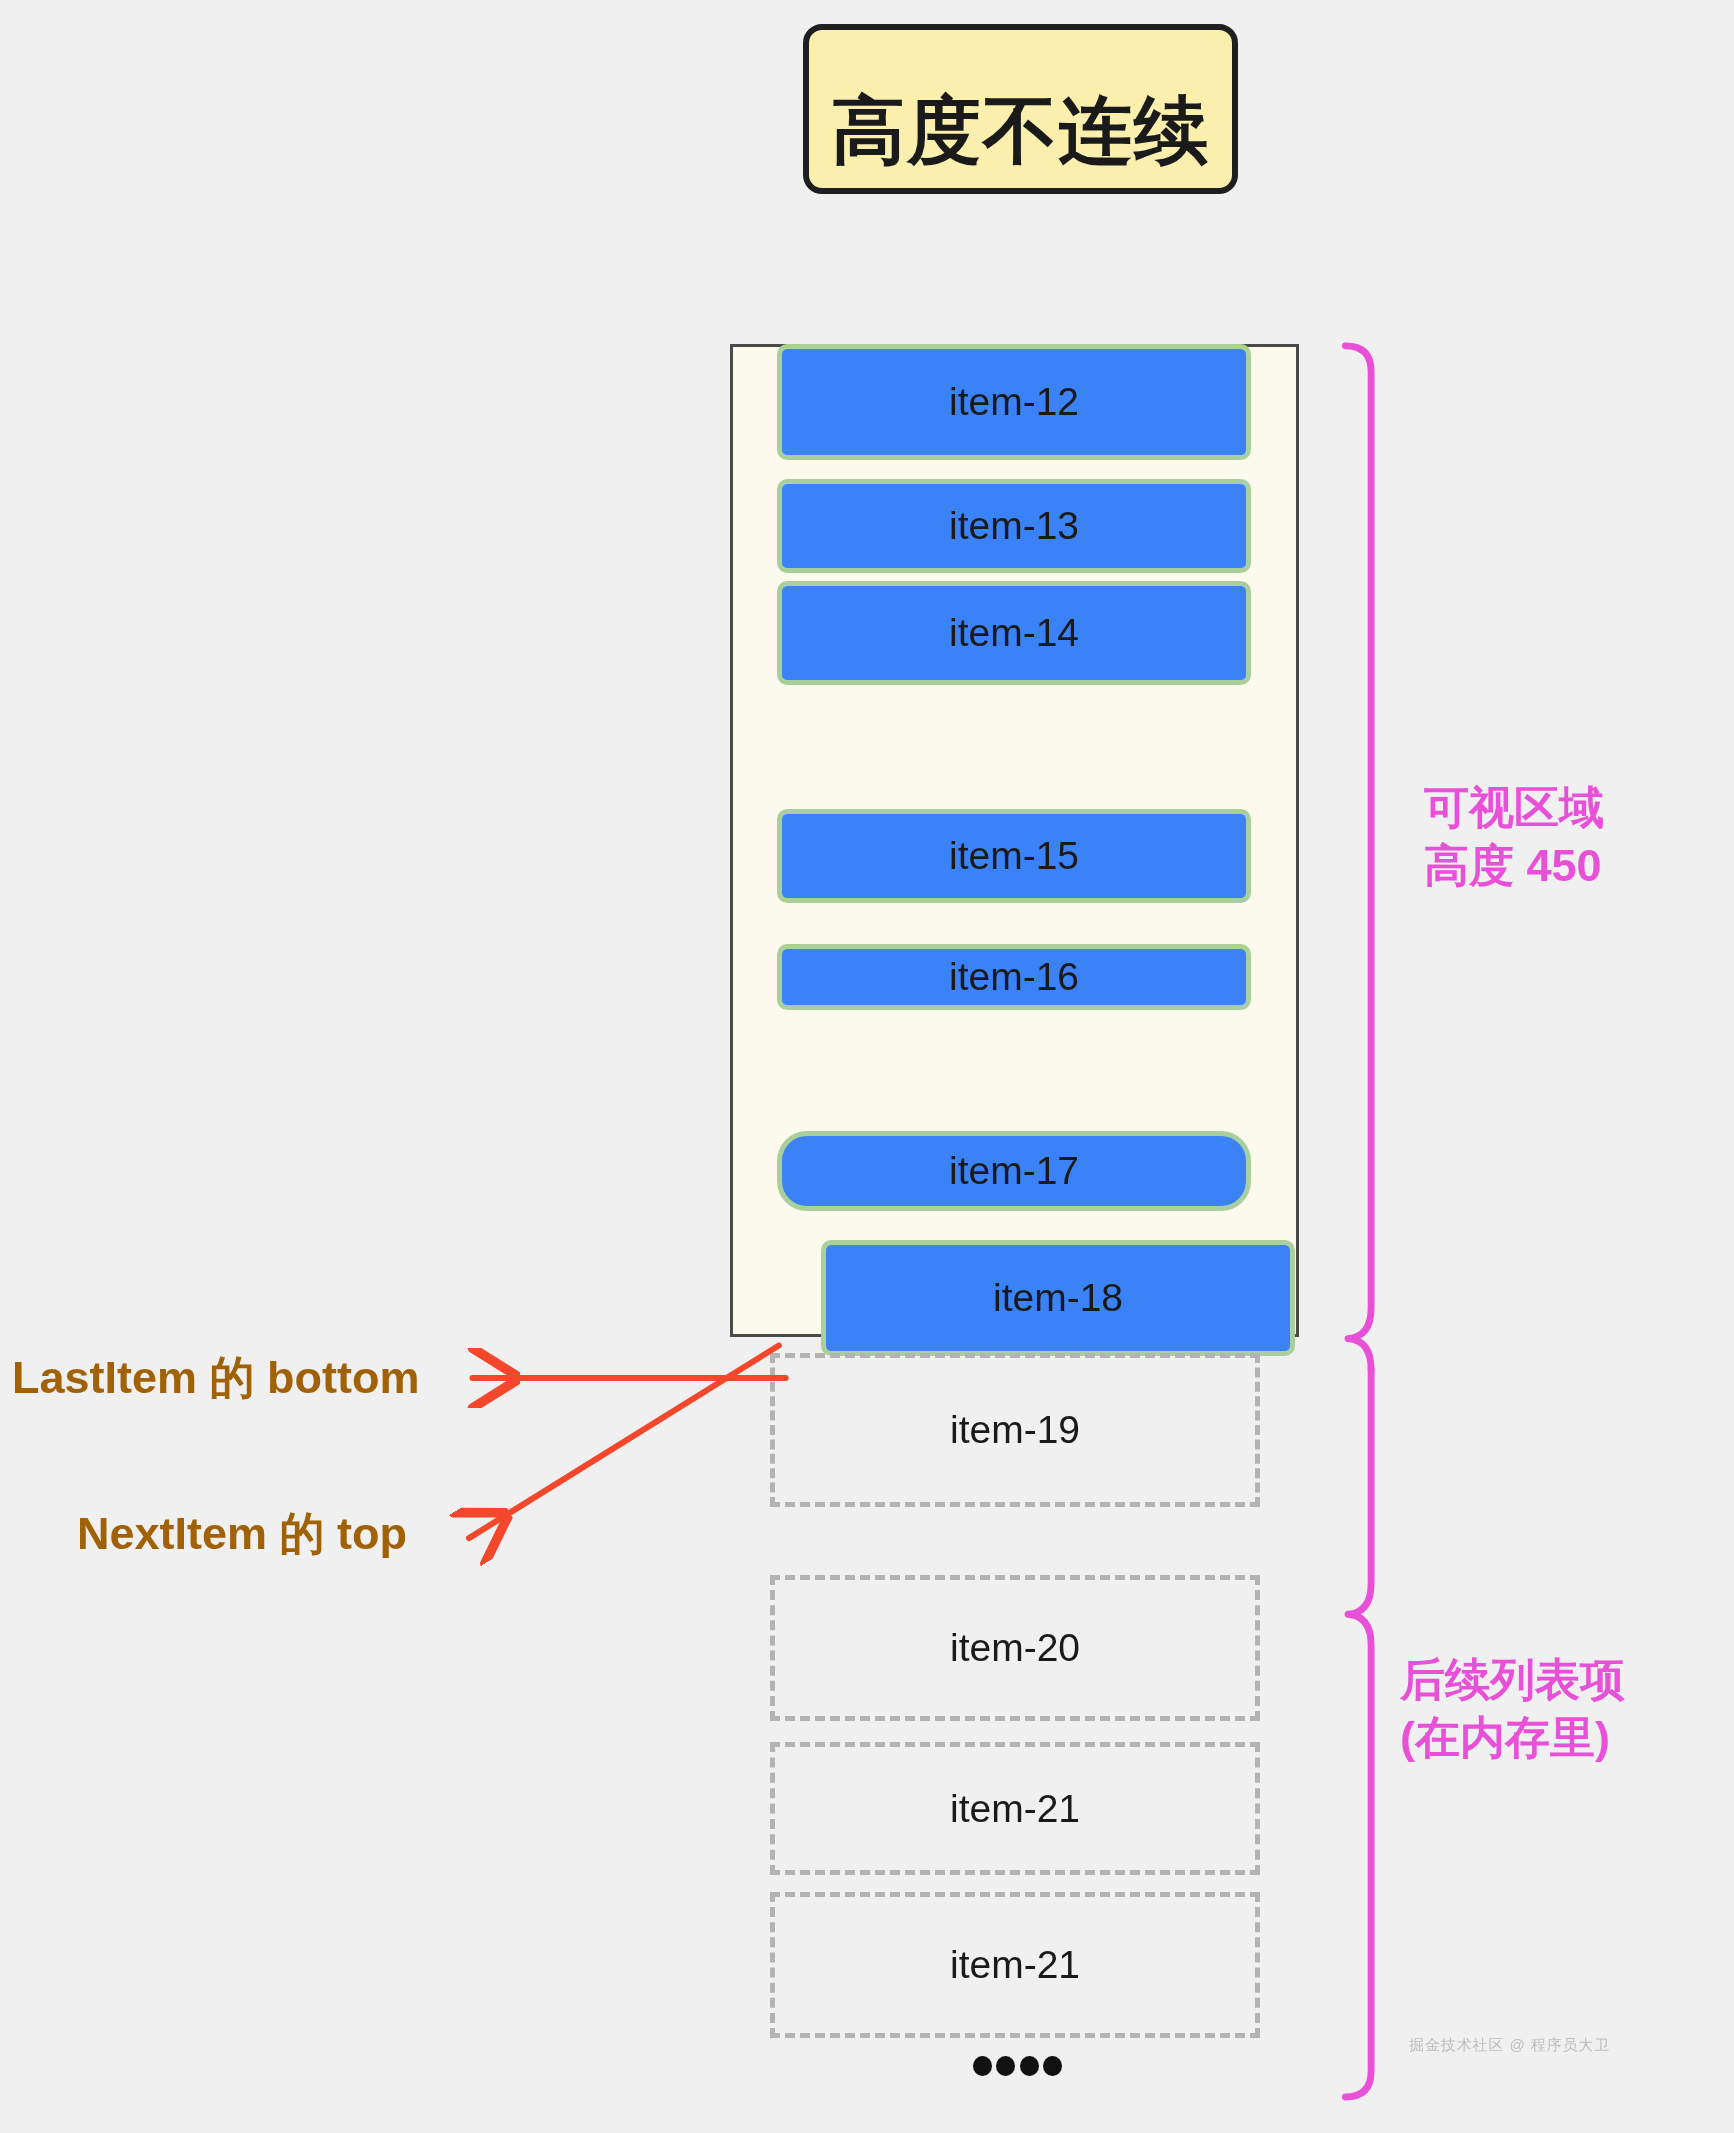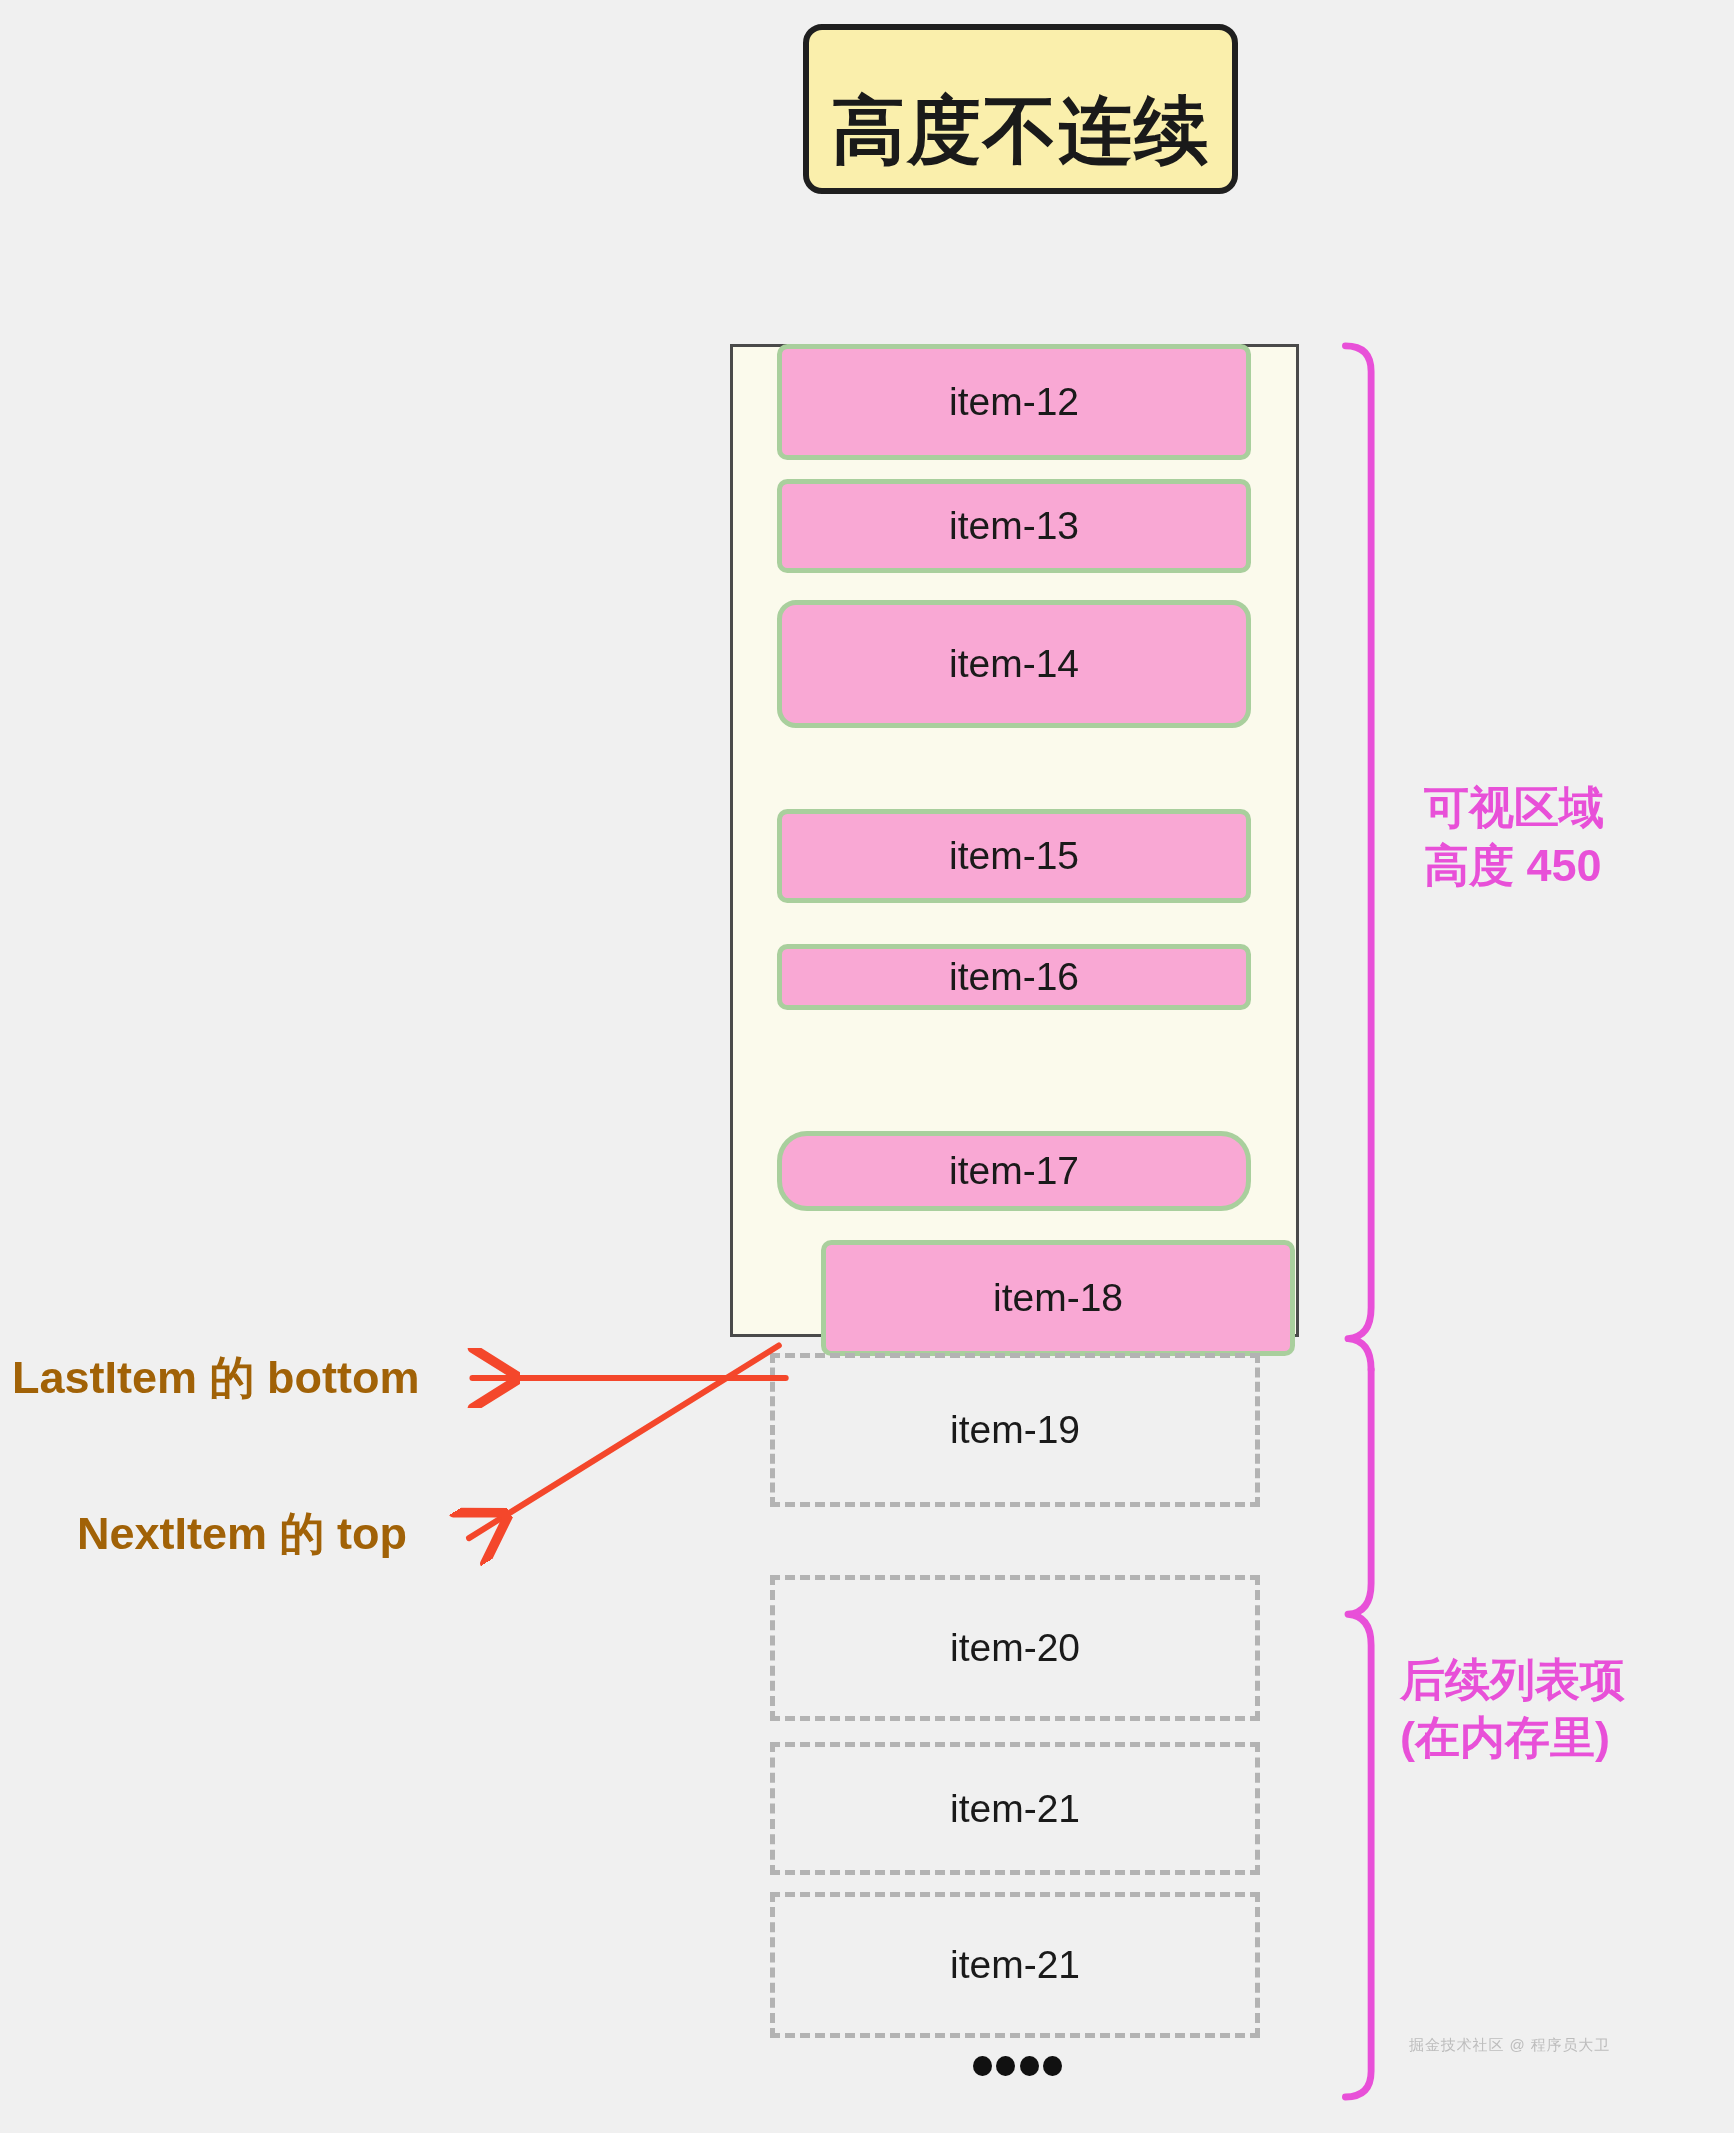--- a/index.html
+++ b/index.html
@@ -49,21 +49,21 @@
     background: #FBFAEC;
     border: 3.4px solid #4A4A4A;
     box-sizing: border-box;
   }
 
   
   .rendered-item {
     position: absolute;
     left: 777px;
     width: 474px;
-    background: #f9a8d4;
+    background: #3b82f6;
     border: 5.1px solid #A9CF9D;
     border-radius: 10.3px;
     box-sizing: border-box;
     display: flex;
     align-items: center;
     justify-content: center;
     color: #1A1A1A;
     font-size: 39px;
   }
 
@@ -154,21 +154,21 @@
 
 <div id="viewport-container"></div>
 
 <div id="rendered-items">
     <div class="rendered-item" style="top: 344px; height: 116px;">
       <span>item-12</span>
     </div>
     <div class="rendered-item" style="top: 479px; height: 94px;">
       <span>item-13</span>
     </div>
-    <div class="rendered-item" style="top: 600px; height: 128px; border-radius: 19px;">
+    <div class="rendered-item" style="top: 581px; height: 104px;">
       <span>item-14</span>
     </div>
     <div class="rendered-item" style="top: 809px; height: 94px;">
       <span>item-15</span>
     </div>
     <div class="rendered-item" style="top: 944px; height: 66px;">
       <span>item-16</span>
     </div>
     <div class="rendered-item" style="top: 1131px; height: 80px; border-radius: 30px;">
       <span>item-17</span>

